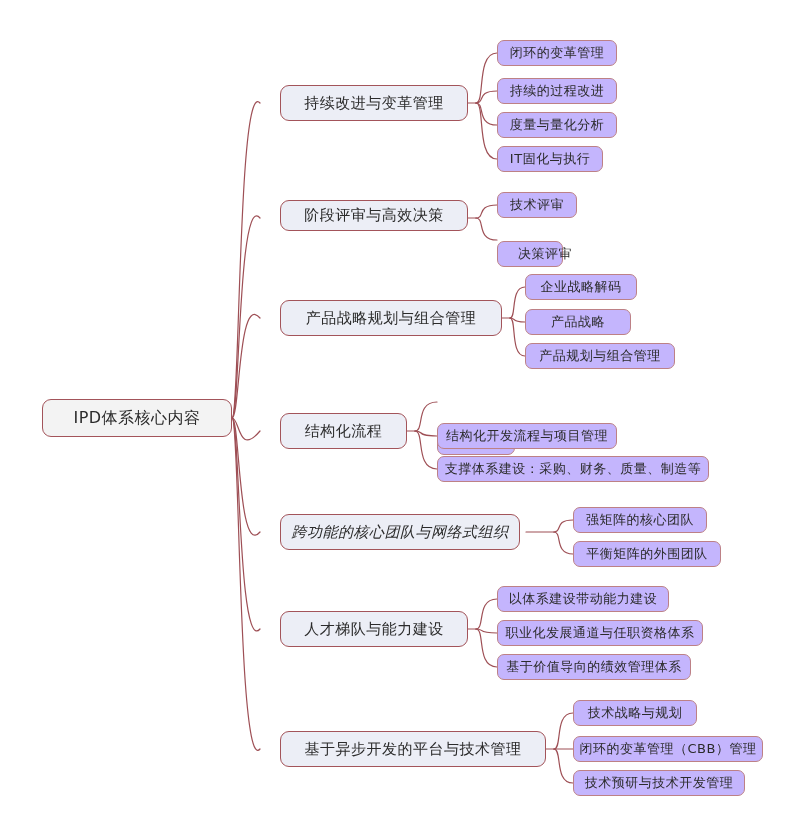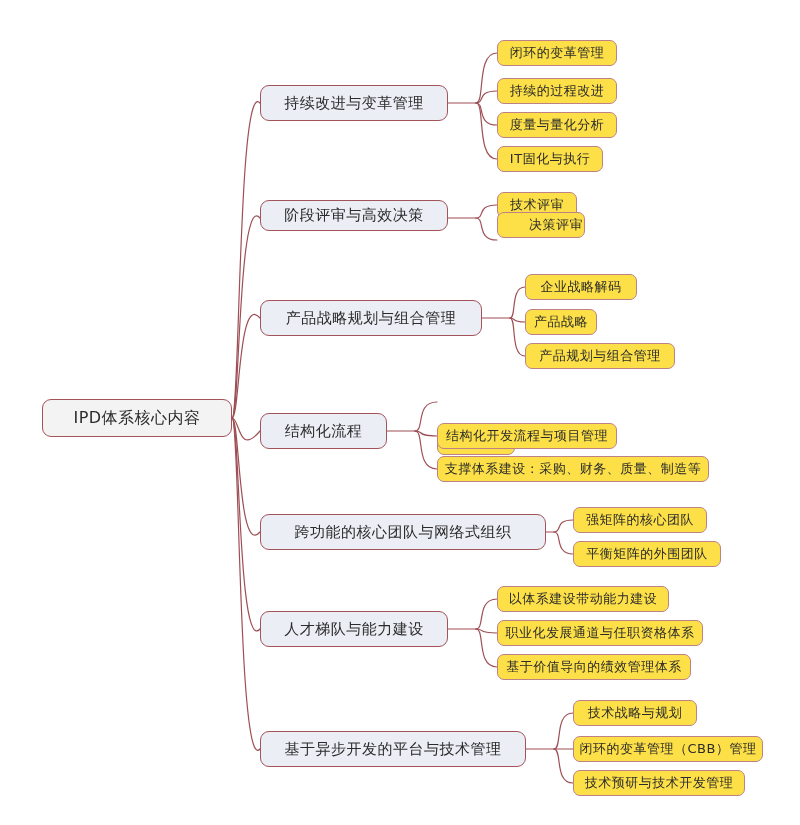--- a/index.html
+++ b/index.html
@@ -43,23 +43,24 @@
     border-radius: 9px;
     font-size: 16px;
     padding: 16px 14px;
   }
   .node-branch {
     background: #eceef6;
     border-color: #a3545a;
     border-radius: 9px;
     font-size: 15px;
     padding: 0 14px;
+    margin-left: 20px;
   }
   .node-leaf {
-    background: #fde047;
+    background: #c4b5fd;
     border-color: #bd8186;
     border-radius: 7px;
     font-size: 13px;
     padding: 0 10px;
   }
 </style>
 </head>
 <body>
 
 <div id="canvas">
@@ -101,30 +102,30 @@
     </svg>
   <div id="nodes">
       <div class="node node-root" style="left: 42px; top: 399px; width: 190px; height: 38px;">IPD体系核心内容</div>
       <div class="node node-branch" style="left: 260px; top: 85px; width: 188px; height: 36px;">持续改进与变革管理</div>
       <div class="node node-leaf" style="left: 497px; top: 40px; width: 120px; height: 26px;">闭环的变革管理</div>
       <div class="node node-leaf" style="left: 497px; top: 78px; width: 120px; height: 26px;">持续的过程改进</div>
       <div class="node node-leaf" style="left: 497px; top: 112px; width: 120px; height: 26px;">度量与量化分析</div>
       <div class="node node-leaf" style="left: 497px; top: 146px; width: 106px; height: 26px;">IT固化与执行</div>
       <div class="node node-branch" style="left: 260px; top: 200px; width: 188px; height: 31px;">阶段评审与高效决策</div>
       <div class="node node-leaf" style="left: 497px; top: 192px; width: 80px; height: 26px;">技术评审</div>
-      <div class="node node-leaf" style="left: 497px; top: 212px; width: 88px; height: 26px; padding-left: 40px;">决策评审</div>
+      <div class="node node-leaf" style="left: 497px; top: 241px; width: 66px; height: 26px; padding-left: 40px;">决策评审</div>
       <div class="node node-branch" style="left: 260px; top: 300px; width: 222px; height: 36px;">产品战略规划与组合管理</div>
       <div class="node node-leaf" style="left: 525px; top: 274px; width: 112px; height: 26px;">企业战略解码</div>
-      <div class="node node-leaf" style="left: 525px; top: 309px; width: 72px; height: 26px;">产品战略</div>
+      <div class="node node-leaf" style="left: 525px; top: 309px; width: 106px; height: 26px;">产品战略</div>
       <div class="node node-leaf" style="left: 525px; top: 343px; width: 150px; height: 26px;">产品规划与组合管理</div>
       <div class="node node-branch" style="left: 260px; top: 413px; width: 127px; height: 36px;">结构化流程</div>
       <div class="node node-leaf" style="left: 437px; top: 389px; width: 78px; height: 26px; margin-top: 40px;">并行工程</div>
       <div class="node node-leaf" style="left: 437px; top: 423px; width: 180px; height: 26px;">结构化开发流程与项目管理</div>
       <div class="node node-leaf" style="left: 437px; top: 456px; width: 272px; height: 26px;">支撑体系建设：采购、财务、质量、制造等</div>
-      <div class="node node-branch" style="left: 260px; top: 514px; width: 286px; height: 36px;">跨功能的核心团队与网络式组织</div>
+      <div class="node node-branch" style="left: 260px; top: 514px; width: 240px; height: 36px; font-style: italic;">跨功能的核心团队与网络式组织</div>
       <div class="node node-leaf" style="left: 573px; top: 507px; width: 134px; height: 26px;">强矩阵的核心团队</div>
       <div class="node node-leaf" style="left: 573px; top: 541px; width: 148px; height: 26px;">平衡矩阵的外围团队</div>
       <div class="node node-branch" style="left: 260px; top: 611px; width: 188px; height: 36px;">人才梯队与能力建设</div>
       <div class="node node-leaf" style="left: 497px; top: 586px; width: 172px; height: 26px;">以体系建设带动能力建设</div>
       <div class="node node-leaf" style="left: 497px; top: 620px; width: 206px; height: 26px;">职业化发展通道与任职资格体系</div>
       <div class="node node-leaf" style="left: 497px; top: 654px; width: 194px; height: 26px;">基于价值导向的绩效管理体系</div>
       <div class="node node-branch" style="left: 260px; top: 731px; width: 266px; height: 36px;">基于异步开发的平台与技术管理</div>
       <div class="node node-leaf" style="left: 573px; top: 700px; width: 124px; height: 26px;">技术战略与规划</div>
       <div class="node node-leaf" style="left: 573px; top: 736px; width: 190px; height: 26px;">闭环的变革管理（CBB）管理</div>
       <div class="node node-leaf" style="left: 573px; top: 770px; width: 172px; height: 26px;">技术预研与技术开发管理</div>

